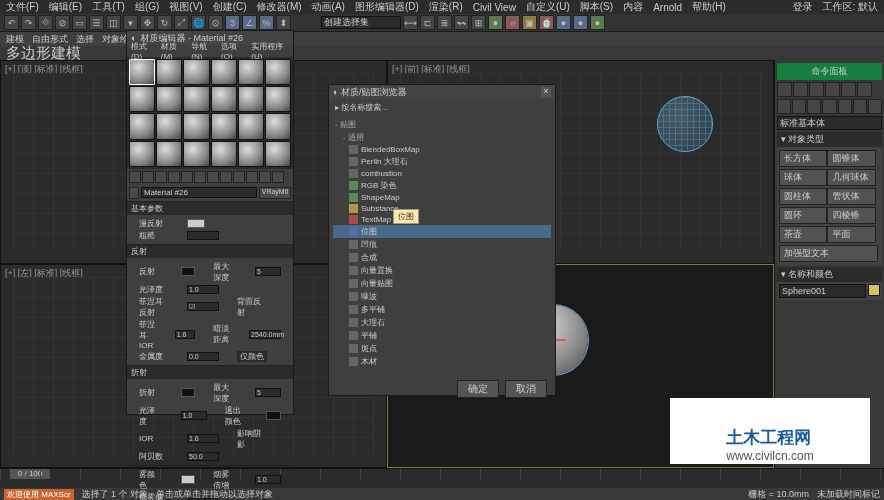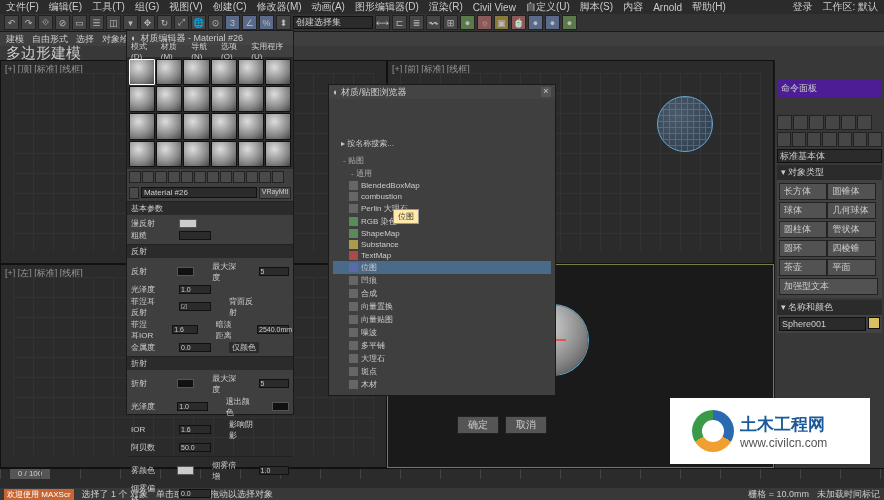--- a/index.html
+++ b/index.html
@@ -20,21 +20,21 @@
 .vp-tr { top:0; left:50%; right:0; height:50%; width:50%; }
 .vp-bl { top:50%; left:0; width:50%; bottom:0; height:50%; }
 .vp-br { top:50%; left:50%; width:50%; height:50%; border:1px solid #7a7a4a; }
 .vp-label { position:absolute; top:2px; left:4px; font-size:9px; color:#999; }
 .grid { position:absolute; inset:12px; background-image:linear-gradient(#333 1px,transparent 1px),linear-gradient(90deg,#333 1px,transparent 1px); background-size:20px 20px; }
 .sphere-wire { position:absolute; width:56px; height:56px; border-radius:50%; background:radial-gradient(circle at 35% 35%,#4a5a6a,#2a3a4a); border:1px solid #6ac; top:35px; right:60px; }
 .sphere-wire::before { content:""; position:absolute; inset:0; border-radius:50%; background:repeating-linear-gradient(0deg,transparent 0 5px,#5ab 5px 6px),repeating-linear-gradient(90deg,transparent 0 5px,#5ab 5px 6px); opacity:.4; }
 .sphere-solid { position:absolute; width:70px; height:70px; border-radius:50%; background:radial-gradient(circle at 35% 30%,#ddd,#888 60%,#444); top:40px; left:130px; box-shadow:0 0 0 1px #6ac; }
 .gizmo { position:absolute; width:30px; height:30px; top:20px; left:20px; }
 .panel-r { position:absolute; top:60px; right:0; width:110px; bottom:32px; background:#383838; border-left:1px solid #1a1a1a; padding:2px; font-size:9px; }
-.pr-title { background:#4c1d95; padding:2px 4px; margin:18px 0; }
+.pr-title { background:#15803d; padding:2px 4px; margin:1px 0;text-align:center; }
 .pr-tabs { display:flex; gap:1px; margin:2px 0; }
 .pr-tab { width:15px; height:15px; background:#464646; border:1px solid #222; }
 .pr-sec { background:#424242; margin:2px 0; }
 .pr-head { background:#2b2b2b; padding:1px 4px; font-size:9px; }
 .pr-body { padding:2px; }
 .pr-btn { display:inline-block; width:48%; background:#525252; border:1px solid #222; padding:1px 4px; margin:1px 0; font-size:9px; }
 .pr-input { width:100%; background:#2b2b2b; border:1px solid #111; color:#ccc; font-size:9px; padding:1px 2px; }
 .timeline { position:absolute; bottom:12px; left:0; right:0; height:20px; background:#2b2b2b; border-top:1px solid #111; }
 .tl-ruler { height:10px; background:linear-gradient(90deg,#444 1px,transparent 1px); background-size:40px 100%; position:relative; }
 .tl-slider { position:absolute; top:0; left:10px; width:40px; height:10px; background:#555; font-size:8px; text-align:center; }
@@ -47,46 +47,46 @@
 .me-slots { display:grid; grid-template-columns:repeat(6,1fr); gap:1px; padding:2px; background:#2b2b2b; }
 .me-slot { aspect-ratio:1; background:radial-gradient(circle at 35% 30%,#ddd,#888 60%,#444); border:1px solid #111; border-radius:1px; }
 .me-slot.sel { border:1px solid #fff; }
 .me-tools { display:flex; flex-wrap:wrap; gap:1px; padding:2px; }
 .me-tbtn { width:12px; height:12px; background:#4a4a4a; border:1px solid #222; }
 .me-name { display:flex; gap:2px; padding:2px; align-items:center; }
 .me-name input { flex:1; background:#2b2b2b; border:1px solid #111; color:#ccc; font-size:8px; padding:0 2px; height:11px; }
 .me-sec { border-top:1px solid #222; }
 .me-sec-h { background:#2b2b2b; padding:1px 4px; font-size:8px; }
 .me-sec-b { padding:2px 4px; font-size:8px; }
-.me-row { display:flex; align-items:center; gap:18px; margin:1px 0; }
+.me-row { display:flex; align-items:center; gap:18px; margin:1px 8px; }
 .me-row label { width:30px; }
 .me-sw { width:18px; height:9px; background:#111; border:1px solid #555; }
 .me-sw.w { background:#ccc; }
 .me-spin { width:32px; height:9px; background:#2b2b2b; border:1px solid #111; font-size:7px; padding:0 1px; }
 
 
 .browser { position:absolute; top:84px; left:328px; width:228px; height:312px; background:#3f3f3f; border:1px solid #1a1a1a; z-index:20; font-size:9px; }
 .br-title { height:14px; background:#444; display:flex; align-items:center; justify-content:space-between; padding:0 4px; }
 .br-close { width:10px; height:10px; background:#555; text-align:center; line-height:9px; }
-.br-search { padding:3px 12px; font-size:8px;margin-top:36px; }
+.br-search { padding:3px 6px; font-size:8px; }
 .br-tree { padding:2px 4px; font-size:8px; overflow:auto; height:260px; }
-.br-cat { padding:1px 2px; color:#aaa;margin-left:8px; }
+.br-cat { padding:1px 2px; color:#aaa; }
 .br-item { display:flex; align-items:center; gap:3px; padding:1px 4px 1px 16px; }
 .br-item.sel { background:#4a6a8a; }
 .br-ico { width:9px; height:9px; background:#666; }
 .br-ico.g { background:#5a8a5a; }
 .br-ico.r { background:#aa4a4a; }
 .br-ico.y { background:#aa9a4a; }
 .br-ico.b { background:#5a6aaa; }
 .br-btns { display:flex; justify-content:flex-end; gap:6px; padding:4px 8px; }
 .br-btn { background:#555; border:1px solid #222; padding:1px 10px; font-size:10px; }
 .tooltip { position:absolute; background:#ffe9a8; color:#333; border:1px solid #999; padding:1px 4px; font-size:8px; top:124px; left:64px; z-index:25; }
 
 
-.wm { position:absolute; right:14px; bottom:36px; width:200px; height:66px; background:#fff; display:flex; align-items:center; padding:22px; gap:6px; z-index:30; }
+.wm { position:absolute; right:14px; bottom:36px; width:200px; height:66px; background:#fff; display:flex; align-items:center; padding:22px; gap:6px; z-index:30;flex-direction:column; }
 .wm-logo { width:42px; height:42px; border-radius:50%; background:conic-gradient(#2a6ab0 0 120deg,#f0a030 120deg 240deg,#3a9a4a 240deg 360deg); position:relative; }
 .wm-logo::after { content:""; position:absolute; inset:10px; background:#fff; border-radius:50%; }
 .wm-txt { color:#333; }
 .wm-cn { font-size:17px; font-weight:bold; color:#1a5a9a; }
 .wm-url { font-size:12px; color:#555; }
 .sel-box { background:#c86432; padding:0 3px; color:#fff; font-size:8px; }
 .vp-dark { background:#1a1a1a; }
 </style>
 </head>
 <body>
@@ -123,21 +123,21 @@
 <span class="tbtn">▾</span>
 <span class="tbtn">✥</span>
 <span class="tbtn">↻</span>
 <span class="tbtn">⤢</span>
 <span class="tbtn">🌐</span>
 <span class="tbtn">⊙</span>
 <span class="tbtn b">3</span>
 <span class="tbtn b">∠</span>
 <span class="tbtn b">%</span>
 <span class="tbtn">⬍</span>
-<input class="pr-input" style="width: 80px; height: 13px;" value="创建选择集">
+<input class="pr-input" style="width: 80px; height: 13px; margin-left: 28px;" value="创建选择集">
 <span class="tbtn">⟷</span>
 <span class="tbtn">⊏</span>
 <span class="tbtn">≣</span>
 <span class="tbtn">〰</span>
 <span class="tbtn">⊞</span>
 <span class="tbtn c">●</span>
 <span class="tbtn r">☼</span>
 <span class="tbtn y">▣</span>
 <span class="tbtn r">🍵</span>
 <span class="tbtn b">●</span>
@@ -374,25 +374,25 @@
 <div class="br-search">▸ 按名称搜索...</div>
 <div class="br-tree">
 <div class="br-cat">- 贴图</div>
 <div class="br-cat" style="padding-left:10px">- 通用</div>
 <div class="br-item">
         <span class="br-ico"></span>
         <span>BlendedBoxMap</span>
       </div>
 <div class="br-item">
         <span class="br-ico"></span>
+        <span>Perlin 大理石</span>
+      </div>
+<div class="br-item">
+        <span class="br-ico"></span>
         <span>combustion</span>
-      </div>
-<div class="br-item">
-        <span class="br-ico"></span>
-        <span>Perlin 大理石</span>
       </div>
 <div class="br-item">
         <span class="br-ico g"></span>
         <span>RGB 染色</span>
       </div>
 <div class="br-item">
         <span class="br-ico g"></span>
         <span>ShapeMap</span>
       </div>
 <div class="br-item">
@@ -428,20 +428,24 @@
         <span class="br-ico"></span>
         <span>噪波</span>
       </div>
 <div class="br-item">
         <span class="br-ico"></span>
         <span>多平铺</span>
       </div>
 <div class="br-item">
         <span class="br-ico"></span>
         <span>大理石</span>
+      </div>
+<div class="br-item">
+        <span class="br-ico"></span>
+        <span>平铺</span>
       </div>
 <div class="br-item">
         <span class="br-ico"></span>
         <span>斑点</span>
       </div>
 <div class="br-item">
         <span class="br-ico"></span>
         <span>木材</span>
       </div>
 

